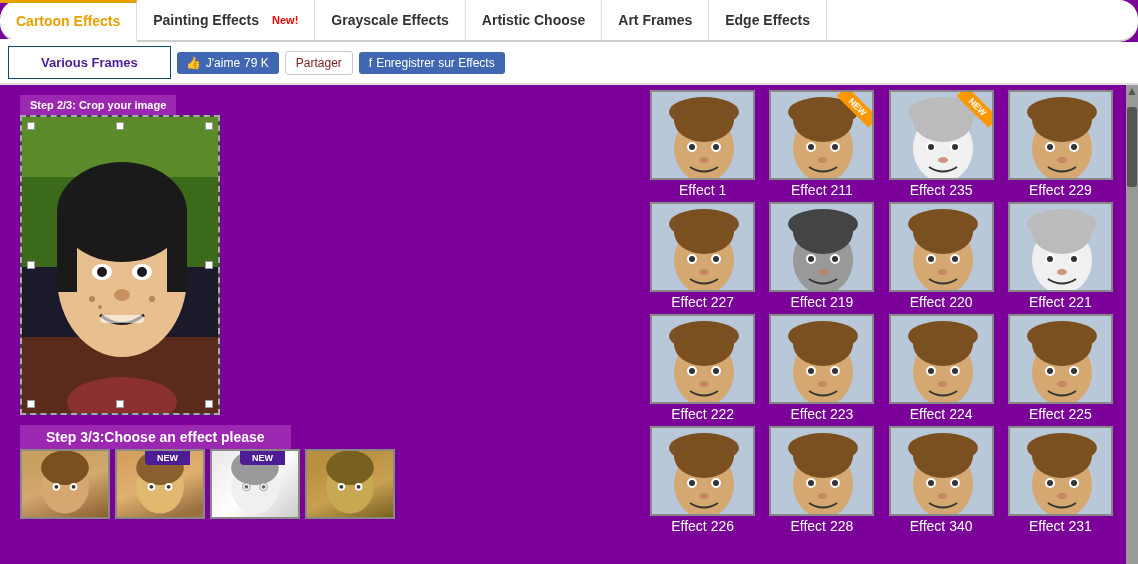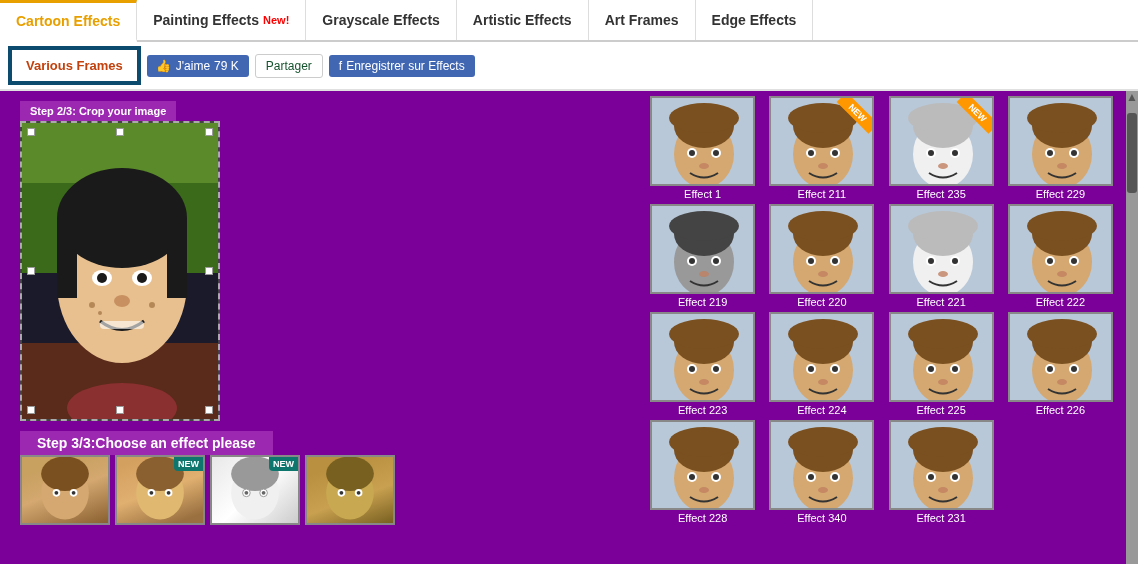--- a/index.html
+++ b/index.html
@@ -4,20 +4,21 @@
   <style>
     * { box-sizing: border-box; margin: 0; padding: 0; }
     body { font-family: Arial, sans-serif; background: #7b0099; width: 1138px; height: 564px; overflow: hidden; }
 
     
     .nav-bar {
       display: flex;
       background: #fff;
       border-bottom: 2px solid #ccc;
       flex-wrap: wrap;
+      border-radius: 19px;
     }
     .nav-tab {
       padding: 8px 16px;
       font-size: 14px;
       font-weight: bold;
       cursor: pointer;
       border-right: 1px solid #ddd;
       white-space: nowrap;
       color: #333;
       display: flex;
@@ -26,60 +27,60 @@
     }
     .nav-tab.active {
       color: #e8a000;
       border-top: 3px solid #e8a000;
       border-bottom: 3px solid #fff;
       margin-bottom: -2px;
     }
     .nav-tab .new-badge {
       color: red;
       font-size: 11px;
-      margin-left: 4px;
+      margin-left: 13px;
     }
     .fb-like-btn {
       background: #4267B2;
       color: #fff;
       border: none;
       padding: 4px 10px;
       border-radius: 3px;
       font-size: 12px;
       cursor: pointer;
       display: flex;
       align-items: center;
       gap: 4px;
     }
     .fb-share-btn {
       background: #fff;
-      color: #14532d;
+      color: #7f1d1d;
       border: 1px solid #ccc;
       padding: 4px 10px;
       border-radius: 3px;
       font-size: 12px;
       cursor: pointer;
     }
     .fb-save-btn {
       background: #4267B2;
       color: #fff;
       border: none;
       padding: 4px 10px;
       border-radius: 3px;
       font-size: 12px;
       cursor: pointer;
       display: flex;
       align-items: center;
       gap: 4px;
     }
     .various-frames-tab {
       background: #fff;
-      color: #c2410c;
-      border: 4px solid #0c4a6e;
-      padding: 8px 14px;
+      color: #4c1d95;
+      border: 1px solid #0c4a6e;
+      padding: 8px 32px;
       font-size: 13px;
       font-weight: bold;
       cursor: pointer;
     }
 
     
     .main-area {
       display: flex;
       height: 490px;
     }
@@ -125,21 +126,21 @@
     .handle.tm { top: 5px; left: 50%; transform: translateX(-50%); }
     .handle.bm { bottom: 5px; left: 50%; transform: translateX(-50%); }
     .handle.ml { top: 50%; left: 5px; transform: translateY(-50%); }
     .handle.mr { top: 50%; right: 5px; transform: translateY(-50%); }
 
     .step3-label {
       background: #9c27b0;
       color: #fff;
       font-size: 14px;
       font-weight: bold;
-      padding: 4px 17px;
+      padding: 4px 26px;
       display: inline-block;
       width: fit-content;
     }
     .thumbnails-row {
       display: flex;
       gap: 5px;
       flex-wrap: wrap;
     }
     .thumb-small {
       width: 90px;
@@ -157,26 +158,26 @@
       display: flex;
       align-items: center;
       justify-content: center;
     }
     .thumb-face-placeholder.sketch {
       background: linear-gradient(135deg, #e8e8e8 0%, #fff 50%, #ccc 100%);
     }
     .new-ribbon {
       position: absolute;
       top: 0;
-      right: 0;
-      background: #0f766e;
+      right: 13px;
+      background: #4c1d95;
       color: #fff;
       font-size: 9px;
       font-weight: bold;
-      padding: 2px 4px;
+      padding: 2px 12px;
       border-radius: 0 0 0 4px;
     }
 
     
     .right-panel {
       width: 498px;
       background: #7b0099;
       padding: 5px;
       overflow: hidden;
       position: relative;
@@ -200,21 +201,21 @@
       border: 2px solid #888;
       position: relative;
       overflow: hidden;
     }
     
     .ef1 { background: linear-gradient(160deg, #c8a060 20%, #d4a870 50%, #8a6030 100%); }
     .ef2 { background: linear-gradient(160deg, #d4a060 10%, #e0b070 50%, #9a7040 90%); }
     .ef5 { background: linear-gradient(160deg, #b89040 20%, #c8a050 60%, #786020 100%); }
     .effect-label {
       color: #fff;
-      font-size: 11px;
+      font-size: 14px;
       margin-top: 2px;
       text-align: center;
     }
     
     .scroll-bar {
       position: absolute;
       right: 0;
       top: 0;
       width: 12px;
       height: 100%;
@@ -290,21 +291,21 @@
     <span>Cartoon Effects</span>
   </div>
   <div class="nav-tab">
     <span>Painting Effects</span>
     <span class="new-badge">New!</span>
   </div>
   <div class="nav-tab">
     <span>Grayscale Effects</span>
   </div>
   <div class="nav-tab">
-    <span>Artistic Effects</span>
+    <span>Artistic Choose</span>
   </div>
   <div class="nav-tab">
     <span>Art Frames</span>
   </div>
   <div class="nav-tab">
     <span>Edge Effects</span>
   </div>
 </nav>
 
 <div class="nav-row-two">
@@ -486,20 +487,35 @@
       <circle cx="40" cy="55" r="3" fill="#333"></circle>
       <circle cx="64" cy="55" r="3" fill="#333"></circle>
       <ellipse cx="52" cy="68" rx="5" ry="3" fill="#c08060" opacity="0.8"></ellipse>
       <path d="M38 75 Q52 84 66 75" stroke="#333" stroke-width="2" fill="none"></path>
     </svg></div>
           <div class="effect-label">Effect 229</div>
         </div>
         <div class="effect-item">
           <div class="effect-thumb"><svg viewBox="0 0 105 90" width="105" height="90" xmlns="http://www.w3.org/2000/svg">
       <rect width="105" height="90" fill="#b8c8d8"></rect>
+      <ellipse cx="52" cy="56" rx="30" ry="34" fill="#d4a870"></ellipse>
+      <ellipse cx="52" cy="28" rx="30" ry="22" fill="#7a5020"></ellipse>
+      <ellipse cx="52" cy="20" rx="35" ry="15" fill="#7a5020"></ellipse>
+      <ellipse cx="40" cy="55" rx="5" ry="5" fill="#fff"></ellipse>
+      <ellipse cx="64" cy="55" rx="5" ry="5" fill="#fff"></ellipse>
+      <circle cx="40" cy="55" r="3" fill="#333"></circle>
+      <circle cx="64" cy="55" r="3" fill="#333"></circle>
+      <ellipse cx="52" cy="68" rx="5" ry="3" fill="#c08060" opacity="0.8"></ellipse>
+      <path d="M38 75 Q52 84 66 75" stroke="#333" stroke-width="2" fill="none"></path>
+    </svg></div>
+          <div class="effect-label">Effect 227</div>
+        </div>
+        <div class="effect-item">
+          <div class="effect-thumb"><svg viewBox="0 0 105 90" width="105" height="90" xmlns="http://www.w3.org/2000/svg">
+      <rect width="105" height="90" fill="#b8c8d8"></rect>
       <ellipse cx="52" cy="56" rx="30" ry="34" fill="#999"></ellipse>
       <ellipse cx="52" cy="28" rx="30" ry="22" fill="#444"></ellipse>
       <ellipse cx="52" cy="20" rx="35" ry="15" fill="#444"></ellipse>
       <ellipse cx="40" cy="55" rx="5" ry="5" fill="#fff"></ellipse>
       <ellipse cx="64" cy="55" rx="5" ry="5" fill="#fff"></ellipse>
       <circle cx="40" cy="55" r="3" fill="#333"></circle>
       <circle cx="64" cy="55" r="3" fill="#333"></circle>
       <ellipse cx="52" cy="68" rx="5" ry="3" fill="#c08060" opacity="0.8"></ellipse>
       <path d="M38 75 Q52 84 66 75" stroke="#333" stroke-width="2" fill="none"></path>
     </svg></div>

